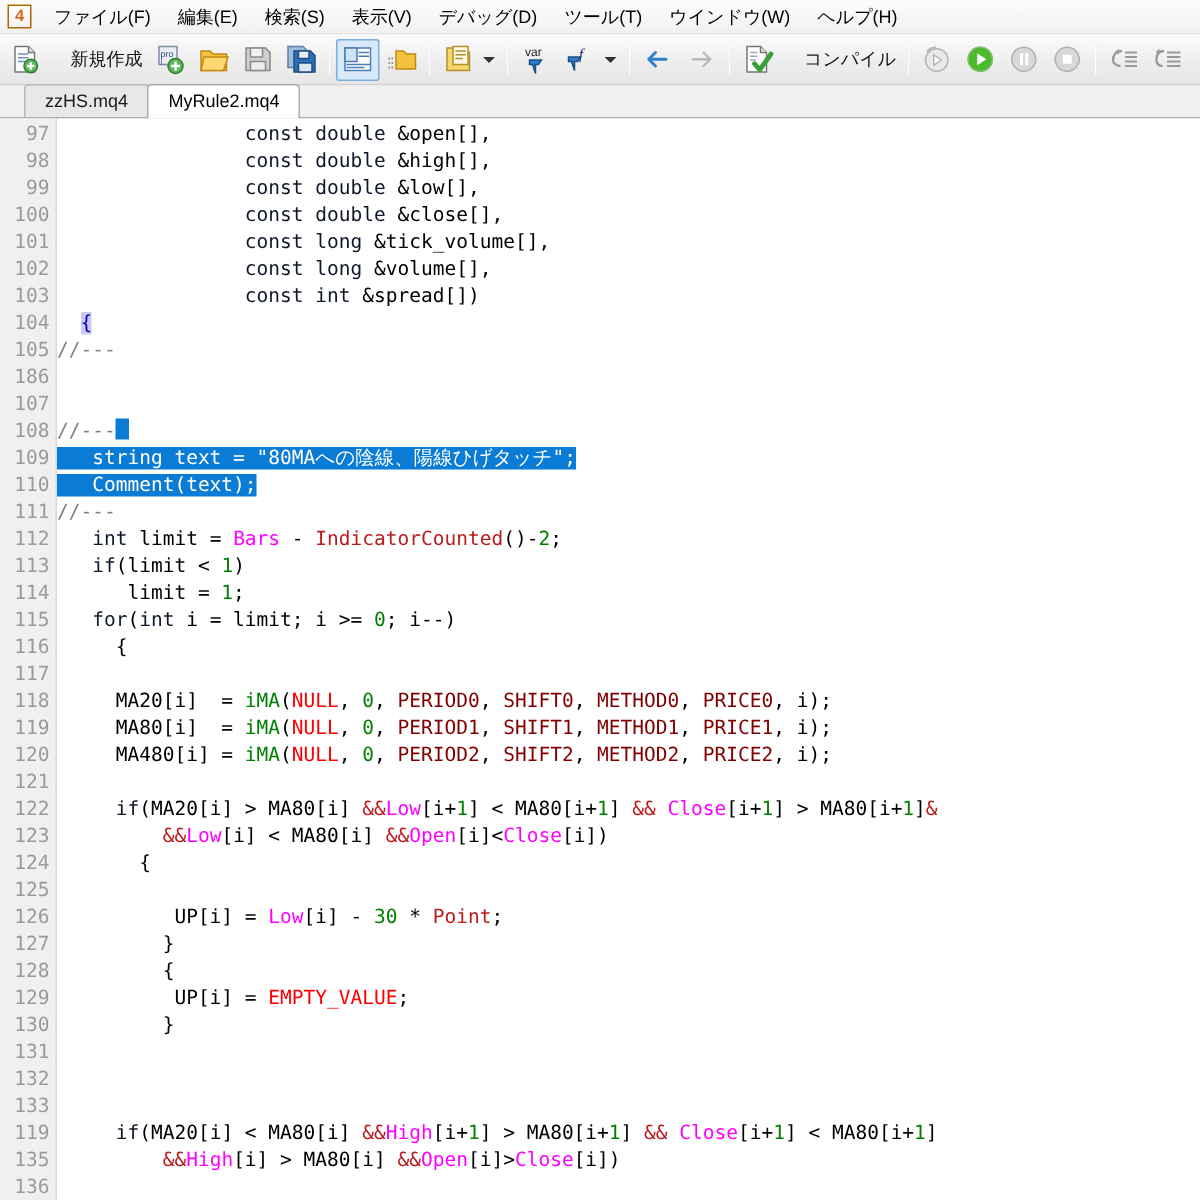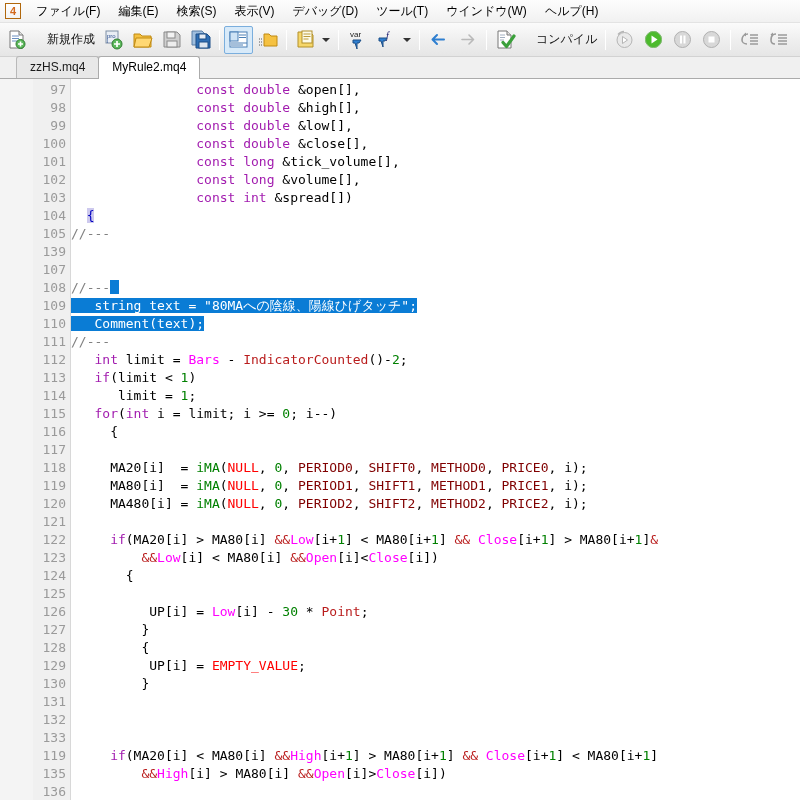--- a/index.html
+++ b/index.html
@@ -112,21 +112,20 @@
     padding-bottom: 4px;
   }
 
   
   .editor {
     flex: 1 1 auto;
     position: relative;
     background: #ffffff;
     overflow: hidden;
     display: flex;
-    margin-left: 33px;
   }
   .gutter {
     width: 38px;
     background: #f0f0f0;
     border-right: 1px solid #d8d8d8;
     flex: none;
     padding-top: 2px;
     box-sizing: border-box;
   }
   .gutter .ln {
@@ -145,21 +144,21 @@
     overflow: hidden;
   }
   .cl {
     height: 18px; line-height: 18px;
     font-family: "DejaVu Sans Mono", monospace;
     font-size: 13px;
     white-space: pre;
     color: #000;
   }
   
-  .k  { color: #a21caf; }   
+  .k  { color: #0f172a; }   
   .num{ color: #008000; }   
   .fn { color: #008000; }   
   .cst{ color: #ff0000; }   
   .pr { color: #800000; }   
   .mg { color: #ff00ff; }   
   .pp { color: #b91c1c; text-align: right; }   
   .cm { color: #808080; }
   .op { color: #000000; }
 
   .sel { background: #0a7cd5; color: #ffffff; }
@@ -416,21 +415,21 @@
     <div class="gutter">
       <div class="ln">97</div>
       <div class="ln">98</div>
       <div class="ln">99</div>
       <div class="ln">100</div>
       <div class="ln">101</div>
       <div class="ln">102</div>
       <div class="ln">103</div>
       <div class="ln">104</div>
       <div class="ln">105</div>
-      <div class="ln">139</div>
+      <div class="ln">186</div>
       <div class="ln">107</div>
       <div class="ln">108</div>
       <div class="ln">109</div>
       <div class="ln">110</div>
       <div class="ln">111</div>
       <div class="ln">112</div>
       <div class="ln">113</div>
       <div class="ln">114</div>
       <div class="ln">115</div>
       <div class="ln">116</div>

